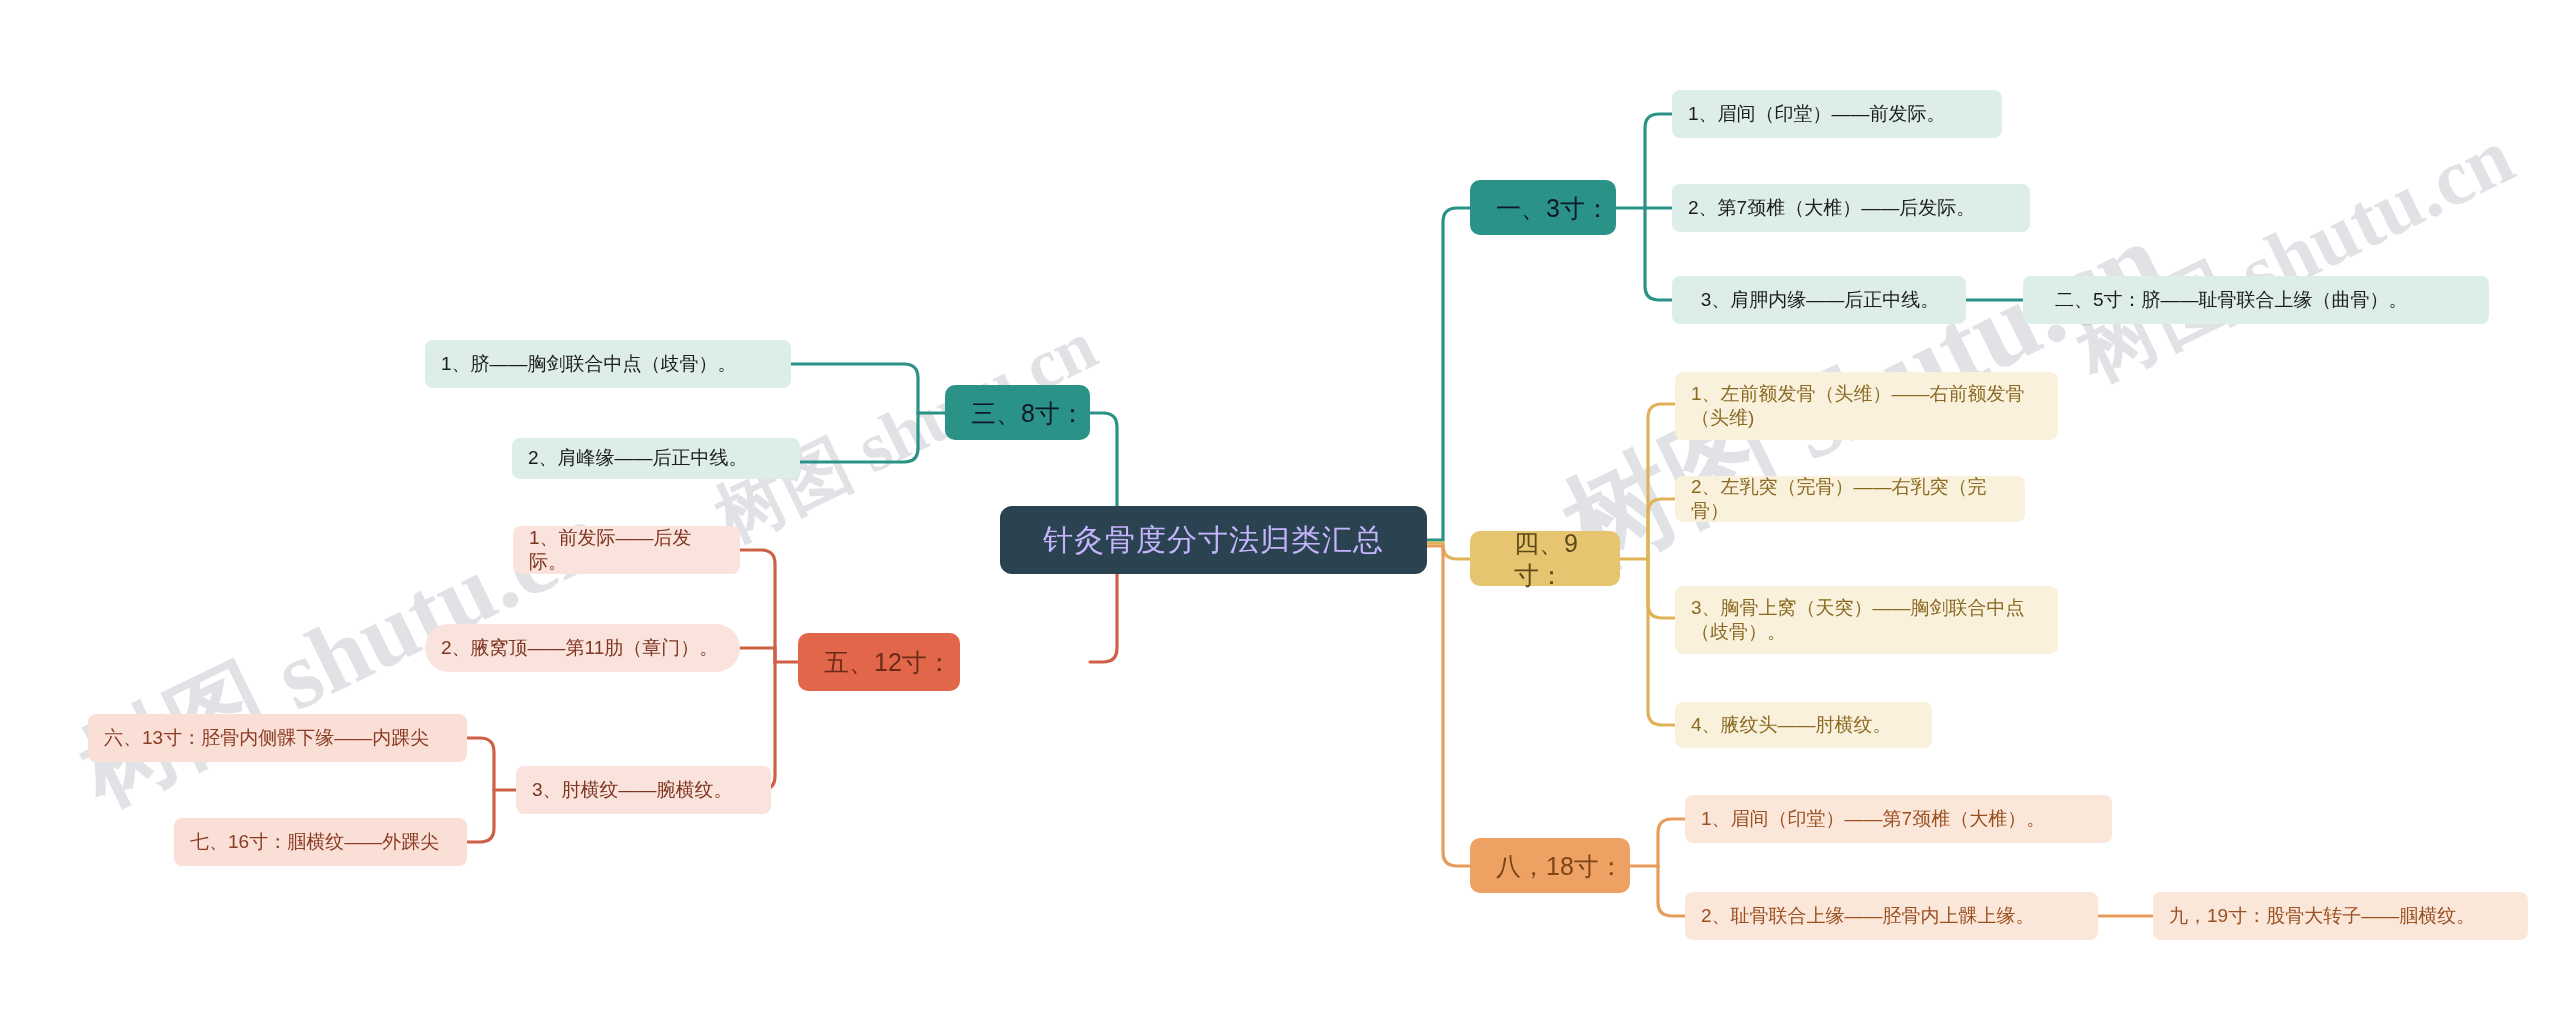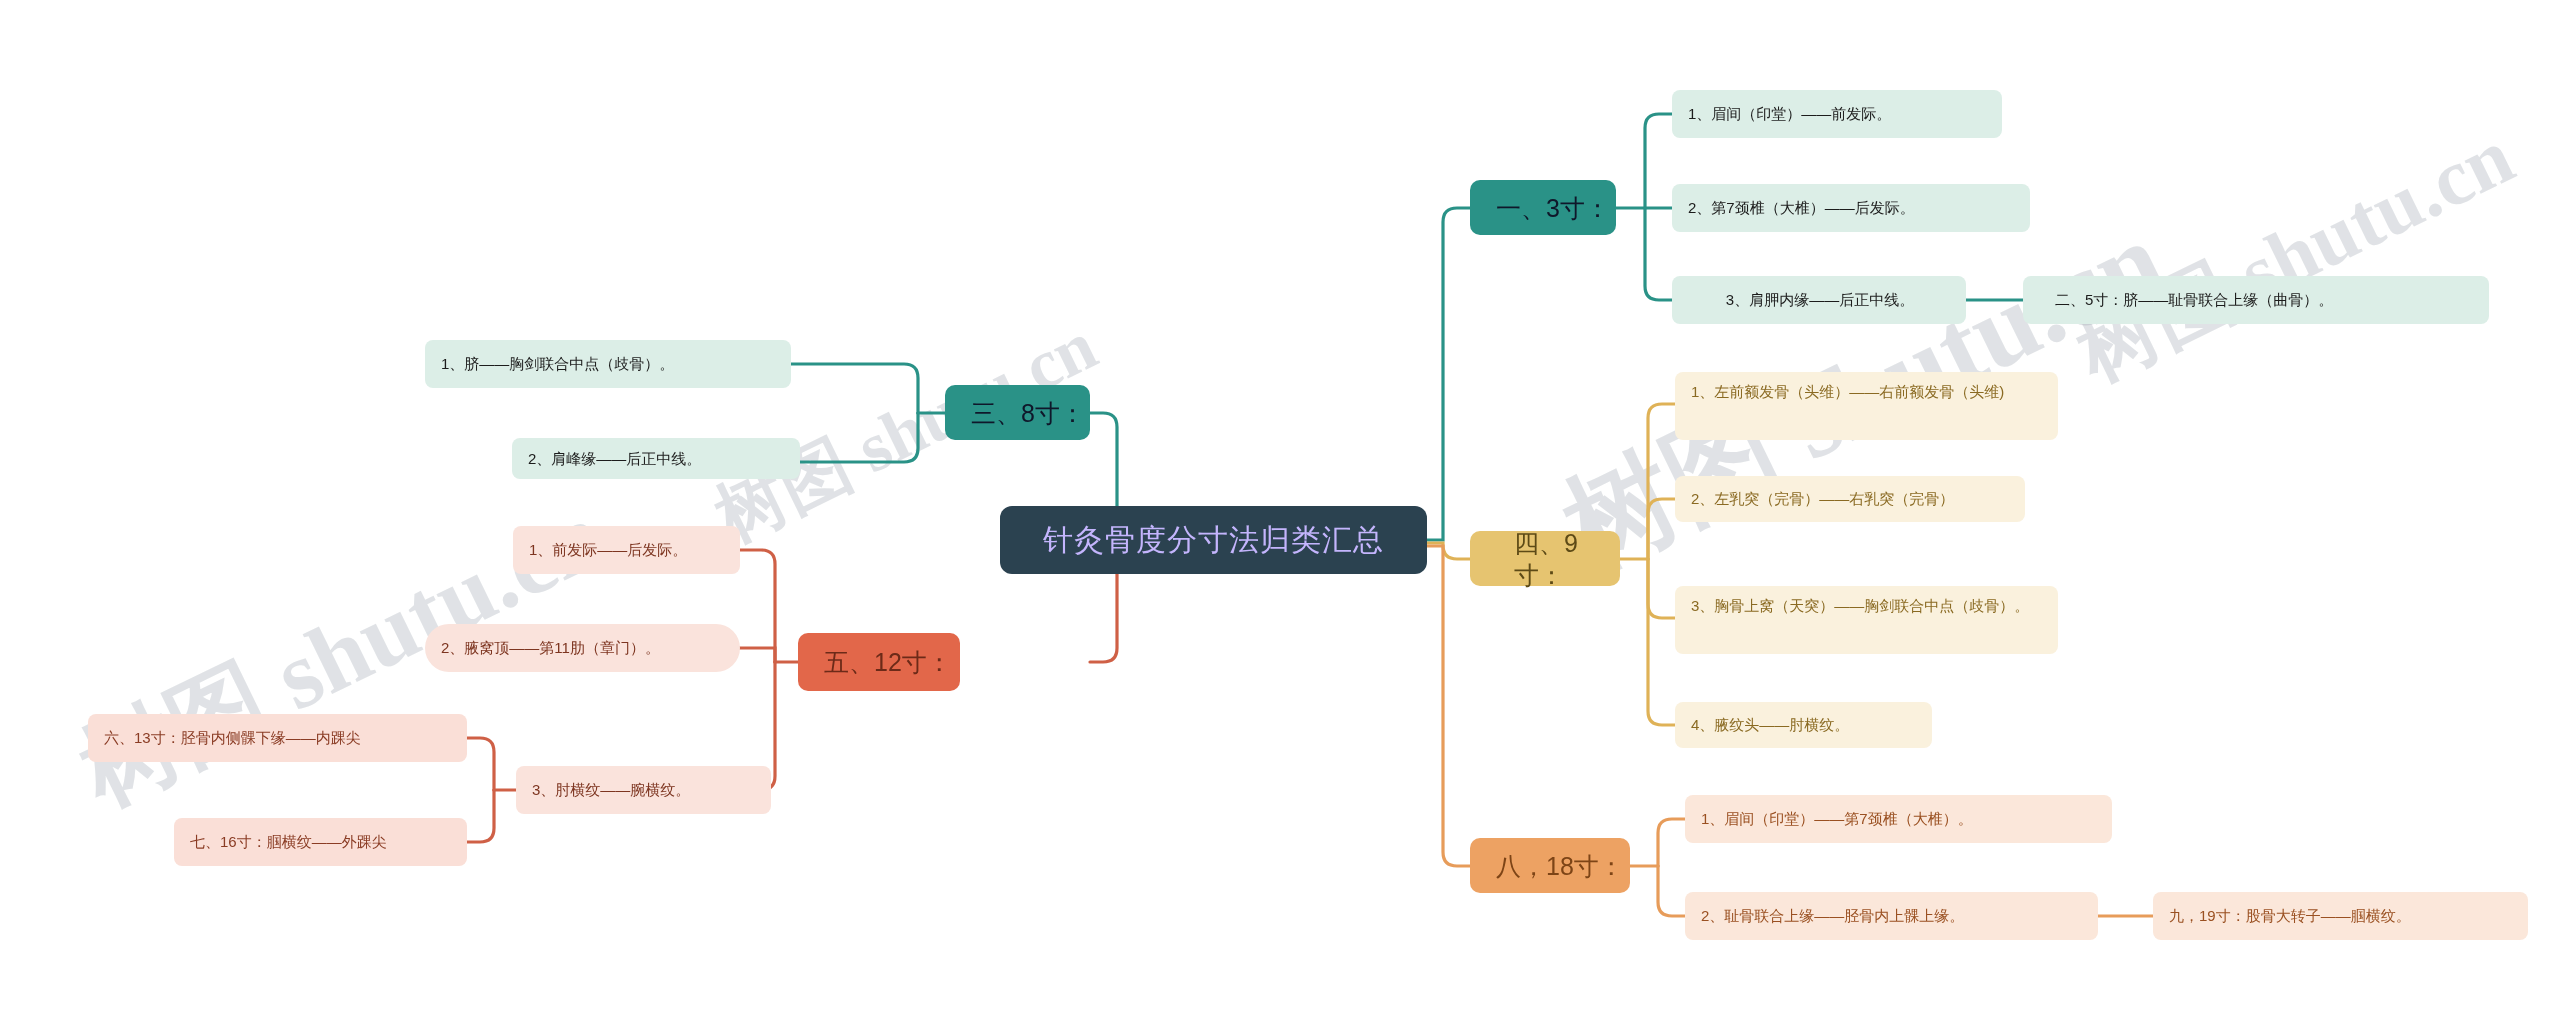--- a/index.html
+++ b/index.html
@@ -42,21 +42,21 @@
     font-size:30px;
     justify-content:center;
     letter-spacing:1px;
   }
   .branch{
     color:#0f172a;font-size:25px;
     border-radius:10px;
     padding-left:26px;
   }
   .leaf{
-    font-size:15px;border-radius:8px;
+    font-size:19px;border-radius:8px;
     padding:8px 14px 8px 16px;
     align-items:center;
   }
   .b-teal{background:#2a9287;}
   .b-yellow{background:#e6c470;color:#5d4a16;}
   .b-orange{background:#eda263;color:#7d4416;}
   .b-red{background:#e2674a;color:#6c2a18;}
   .l-teal{background:#dceee7;color:#1c1c1c;}
   .l-yellow{background:#faf1dd;color:#8a6a22;}
   .l-orange{background:#fbe7da;color:#9a5021;}

